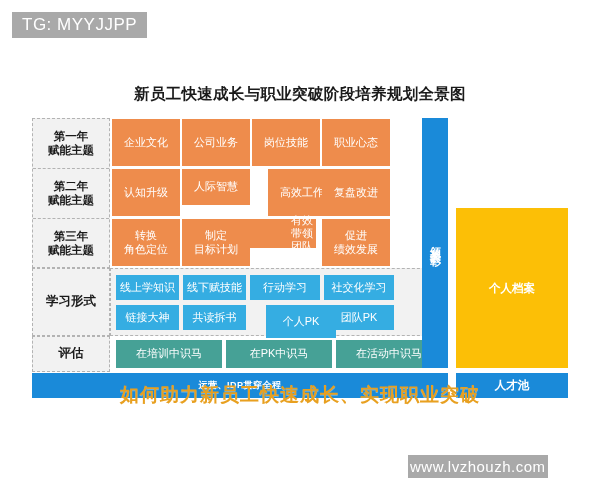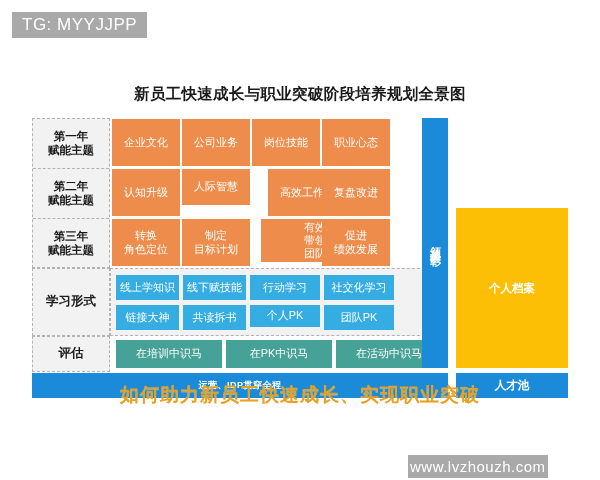--- a/index.html
+++ b/index.html
@@ -175,37 +175,37 @@
   <div class="cell orange" style="left:290px;top:51px;width:68px;height:47px;">复盘改进</div>
 
   <div class="cell orange" style="left:80px;top:101px;width:68px;height:47px;">
     <span><span>转换</span><br>
     <span>角色定位</span></span>
   </div>
   <div class="cell orange" style="left:150px;top:101px;width:68px;height:47px;">
     <span><span>制定</span><br>
     <span>目标计划</span></span>
   </div>
-  <div class="cell orange" style="left:229px;top:101px;width:68px;height:43px;padding-left:40px;">
+  <div class="cell orange" style="left:216px;top:101px;width:68px;height:29px;padding-left:40px;">
     <span><span>有效</span><br>
     <span>带领团队</span></span>
   </div>
   <div class="cell orange" style="left:290px;top:101px;width:68px;height:47px;">
     <span><span>促进</span><br>
     <span>绩效发展</span></span>
   </div>
 
   <div class="cell blue" style="left:84px;top:157px;width:63px;height:25px;">线上学知识</div>
   <div class="cell blue" style="left:151px;top:157px;width:63px;height:25px;">线下赋技能</div>
   <div class="cell blue" style="left:218px;top:157px;width:70px;height:25px;">行动学习</div>
   <div class="cell blue" style="left:292px;top:157px;width:70px;height:25px;">社交化学习</div>
 
   <div class="cell blue" style="left:84px;top:187px;width:63px;height:25px;">链接大神</div>
   <div class="cell blue" style="left:151px;top:187px;width:63px;height:25px;">共读拆书</div>
-  <div class="cell blue" style="left:218px;top:187px;width:70px;height:22px;">个人PK</div>
+  <div class="cell blue" style="left:234px;top:187px;width:70px;height:33px;">个人PK</div>
   <div class="cell blue" style="left:292px;top:187px;width:70px;height:25px;">团队PK</div>
 
   <div class="cell teal" style="left:84px;top:222px;width:106px;height:28px;">在培训中识马</div>
   <div class="cell teal" style="left:194px;top:222px;width:106px;height:28px;">在PK中识马</div>
   <div class="cell teal" style="left:304px;top:222px;width:106px;height:28px;">在活动中识马</div>
 
   <div id="award-strip" style="left:390px;top:0px;width:26px;height:250px;">颁奖表彰</div>
 
   <div class="rblock" id="right-archive" style="left:424px;top:90px;width:112px;height:160px;">个人档案</div>
   <div class="rblock" id="right-pool" style="left:424px;top:255px;width:112px;height:25px;">人才池</div>

